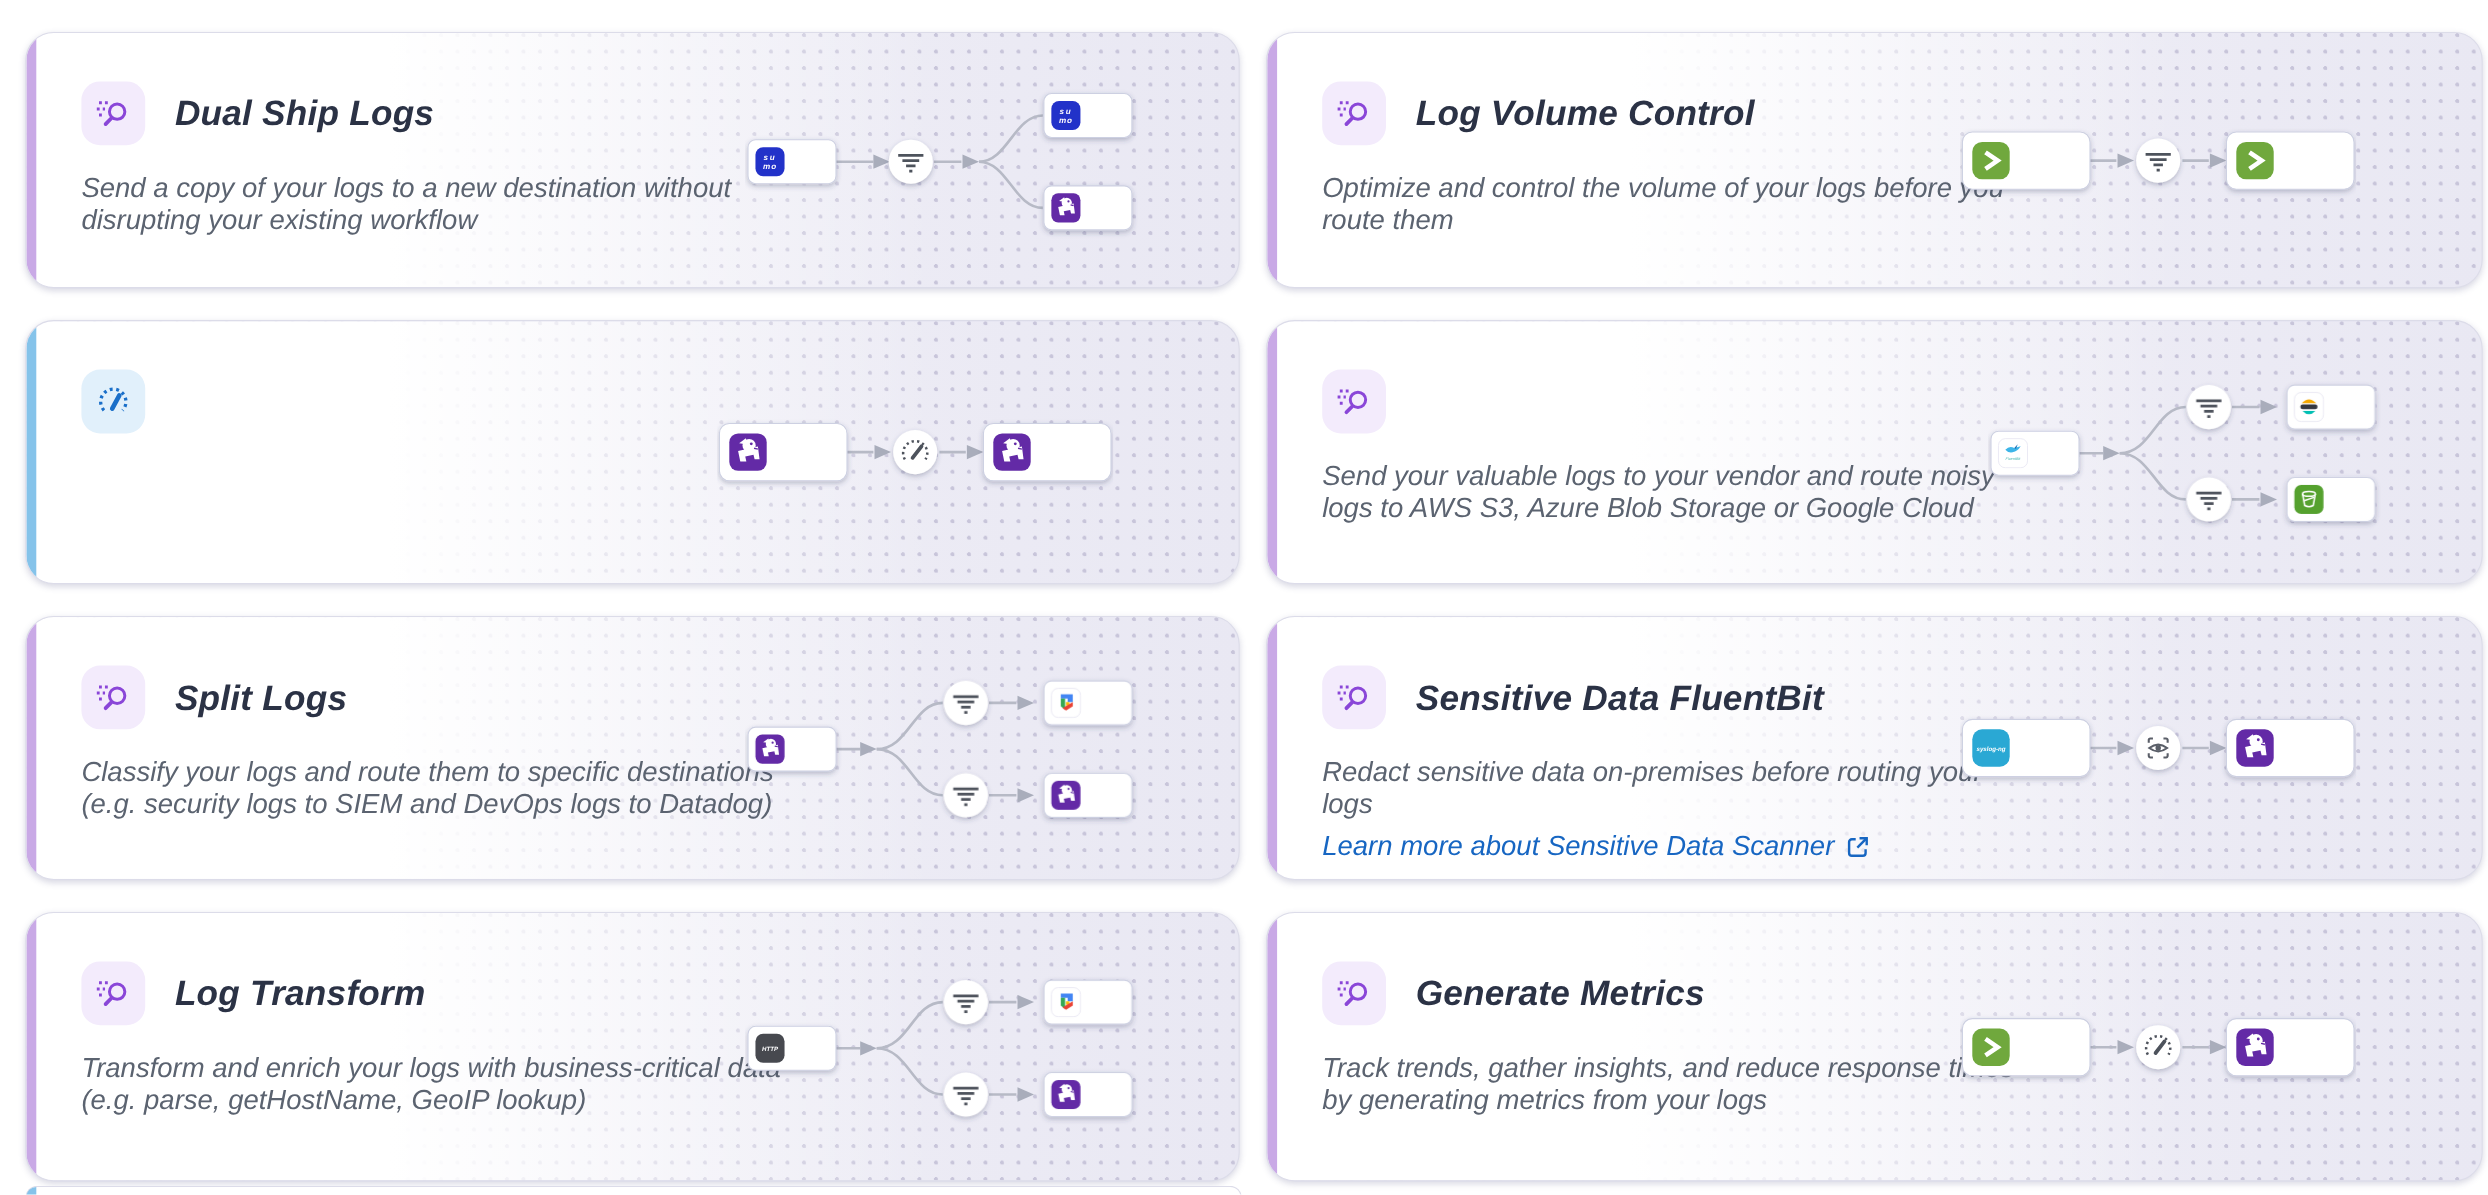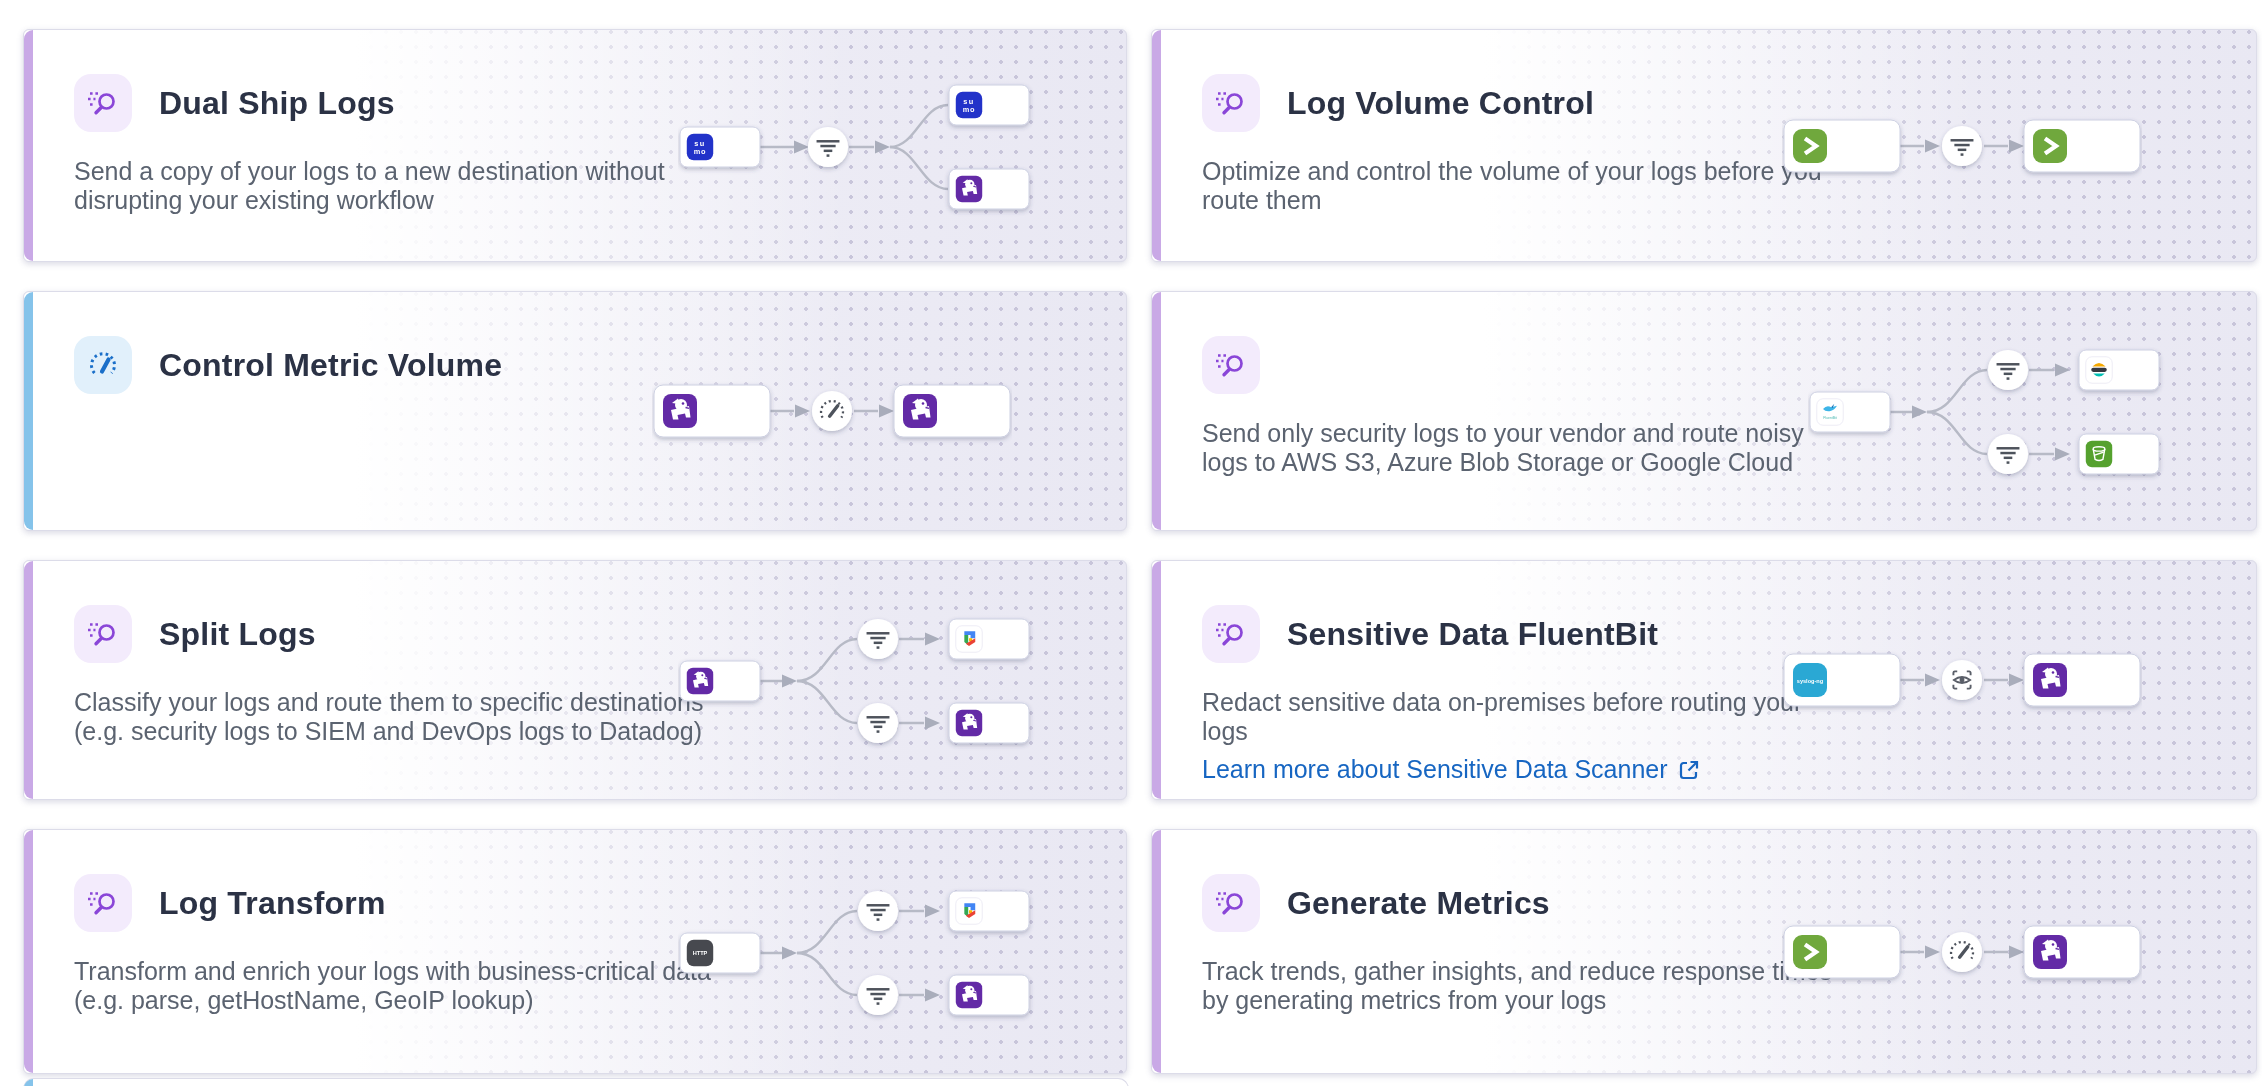--- a/index.html
+++ b/index.html
@@ -1,29 +1,29 @@
 <!DOCTYPE html>
 <html><head>
 <meta charset="utf-8">
 <style>
   html,body{margin:0;padding:0;background:#ffffff;}
   body{width:2262px;height:1086px;position:relative;overflow:hidden;
        font-family:"Liberation Sans",sans-serif;}
   .grid{position:absolute;left:23px;top:29px;display:grid;
         grid-template-columns:1104px 1106px;column-gap:24px;
         grid-template-rows:233px 240px 240px 245px;row-gap:29px;}
-  .card{position:relative;border:1px solid #dcdce9;border-radius:6px;
+  .card{position:relative;border:1px solid #dcdce9;border-radius:26px;
         box-shadow:0 2px 6px rgba(80,80,130,.22);
         background-color:#e9e8f3;
         background-image:
           linear-gradient(90deg,#ffffff 0%,#ffffff 30%,rgba(255,255,255,0) 75%),
           radial-gradient(circle at 2px 2px,#c8c5da 1.7px,rgba(200,197,218,0) 2px),
           linear-gradient(90deg,#f4f3f9 0%,#e9e8f3 100%);
         background-size:100% 100%,15px 15px,100% 100%;
-        overflow:hidden;}
+        overflow:hidden;font-style:italic;}
   .stripe{position:absolute;left:0;top:0;bottom:0;width:9px;
           background:var(--accent);border-radius:14px 0 0 14px;}
   .chead{display:flex;align-items:center;gap:27px;margin:44px 0 0 50px;height:58px;}
   .badge{width:58px;height:58px;border-radius:17px;display:flex;
          align-items:center;justify-content:center;flex:0 0 auto;}
   .badge-purple{background:#f3ebfc;}
   .badge-blue{background:#e1f0fb;}
   .ctitle{margin:0;font-size:32px;font-weight:700;color:#2b3245;letter-spacing:.2px;}
   .cdesc{margin:25px 0 0 50px;font-size:25px;line-height:29px;color:#5b6370;
          max-width:640px;}
@@ -228,21 +228,20 @@
   </div>
 
   <div class="card" style="--accent:#85c3ea">
     <div class="stripe"></div>
     <div class="chead">
       <div class="badge badge-blue">
         <svg width="36" height="36">
             <use href="#sym-badge-gauge"></use>
           </svg>
       </div>
-      <h2 class="ctitle">Control Metric Volume</h2>
     </div>
     <svg class="diagram simple" viewBox="0 0 360 120">
       <line class="lnk" x1="118" y1="60" x2="142" y2="60"></line>
       <line class="lnk" x1="202" y1="60" x2="226" y2="60"></line>
       <polygon class="ah" points="143,53.5 158,60 143,66.5"></polygon>
       <polygon class="ah" points="227,53.5 242,60 227,66.5"></polygon>
       <g filter="url(#nshadow)">
         <rect class="node" x="2" y="34" width="116" height="52" rx="9"></rect>
         <use href="#sym-proc-gauge" x="159" y="39" width="42" height="42"></use>
         <rect class="node" x="242" y="34" width="116" height="52" rx="9"></rect>
@@ -254,21 +253,21 @@
 
   <div class="card" style="--accent:#c9a9e6">
     <div class="stripe"></div>
     <div class="chead">
       <div class="badge badge-purple">
         <svg width="36" height="36">
             <use href="#sym-badge-pipelines"></use>
           </svg>
       </div>
     </div>
-    <p class="cdesc">Send only security logs to your vendor and route noisy logs to AWS S3, Azure Blob Storage or Google Cloud</p>
+    <p class="cdesc">Send your valuable logs to your vendor and route noisy logs to AWS S3, Azure Blob Storage or Google Cloud</p>
     <svg class="diagram branch" viewBox="0 0 360 210">
       <g>
         <line class="lnk" x1="82" y1="106" x2="104" y2="106"></line>
         <path class="lnk" d="M119 106 C148 106 152 64 179 64"></path>
         <path class="lnk" d="M119 106 C148 106 152 148 179 148"></path>
         <line class="lnk" x1="221" y1="64" x2="246" y2="64"></line>
         <line class="lnk" x1="221" y1="148" x2="246" y2="148"></line>
       </g>
       <polygon class="ah" points="104,99.5 119,106 104,112.5"></polygon>
       <polygon class="ah" points="247,57.5 262,64 247,70.5"></polygon>

